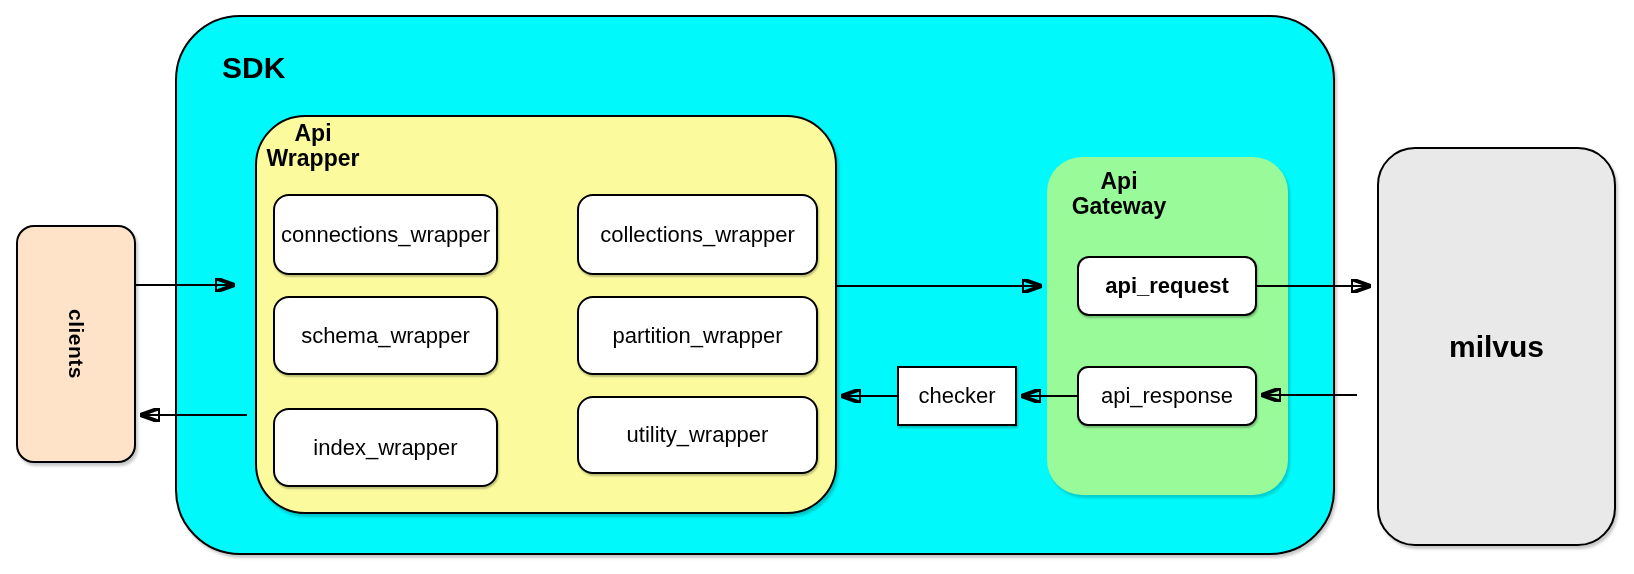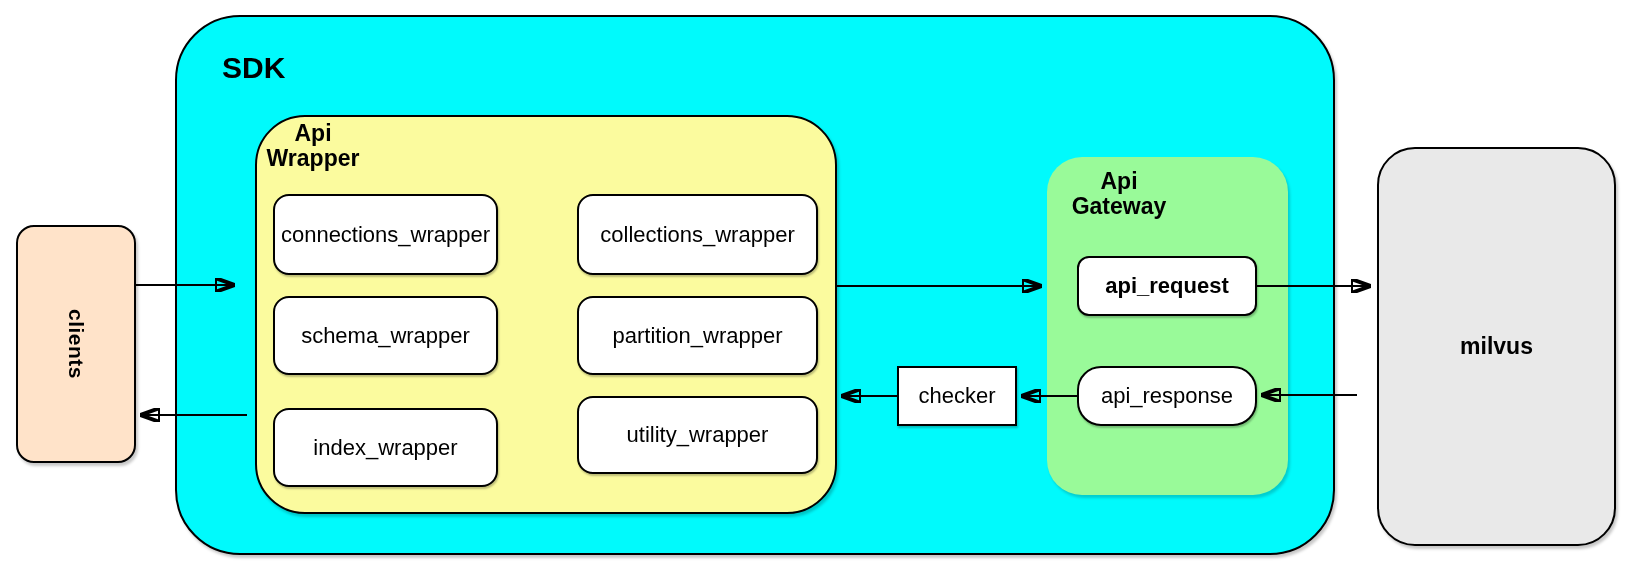--- a/index.html
+++ b/index.html
@@ -23,21 +23,21 @@
            display:flex;align-items:center;justify-content:center;}
   #clients .vlabel{
     transform:rotate(90deg);
     font-size:21px;font-weight:bold;white-space:nowrap;letter-spacing:0.5px;
   }
   #api-wrapper{left:255px;top:115px;width:582px;height:399px;border-radius:50px;}
   #api-gateway{left:1047px;top:157px;width:241px;height:338px;border-radius:35px;
                border:none;box-shadow:2px 3px 3px rgba(0,0,0,0.18);}
   #milvus{left:1377px;top:147px;width:239px;height:399px;border-radius:38px;
           display:flex;align-items:center;justify-content:center;
-          font-size:23px;font-weight:bold;}
+          font-size:30px;font-weight:bold;}
   
   .region-label{position:absolute;font-weight:bold;}
   #sdk-label{left:45px;top:26px;font-size:30px;margin-top:8px;}
   #api-wrapper-label{left:0px;top:4px;width:112px;text-align:center;
                      font-size:23px;line-height:25px;}
   #api-gateway-label{left:16px;top:12px;width:112px;text-align:center;
                      font-size:23px;line-height:25px;}
   
   .wbox{
     background:#fff;border-radius:16px;
@@ -46,21 +46,21 @@
     box-shadow:1px 2px 2px rgba(0,0,0,0.25);
   }
   #w-connections{left:273px;top:194px;width:225px;height:81px;}
   #w-collections{left:577px;top:194px;width:241px;height:81px;}
   #w-schema{left:273px;top:296px;width:225px;height:79px;}
   #w-partition{left:577px;top:296px;width:241px;height:79px;}
   #w-index{left:273px;top:408px;width:225px;height:79px;}
   #w-utility{left:577px;top:396px;width:241px;height:78px;}
   #checker{left:897px;top:366px;width:120px;height:60px;border-radius:0;}
   #api-request{left:1077px;top:256px;width:180px;height:60px;border-radius:12px;font-weight:bold;}
-  #api-response{left:1077px;top:366px;width:180px;height:60px;border-radius:24px;}
+  #api-response{left:1077px;top:366px;width:180px;height:60px;border-radius:11px;}
   
   #arrows{position:absolute;left:0;top:0;width:1634px;height:574px;pointer-events:none;}
   #arrows path{stroke:#000;stroke-width:2;fill:none;}
 </style>
 </head>
 <body>
 
 <div id="canvas">
 
   <div class="bx" id="sdk" style="background:#00FAFC;">

